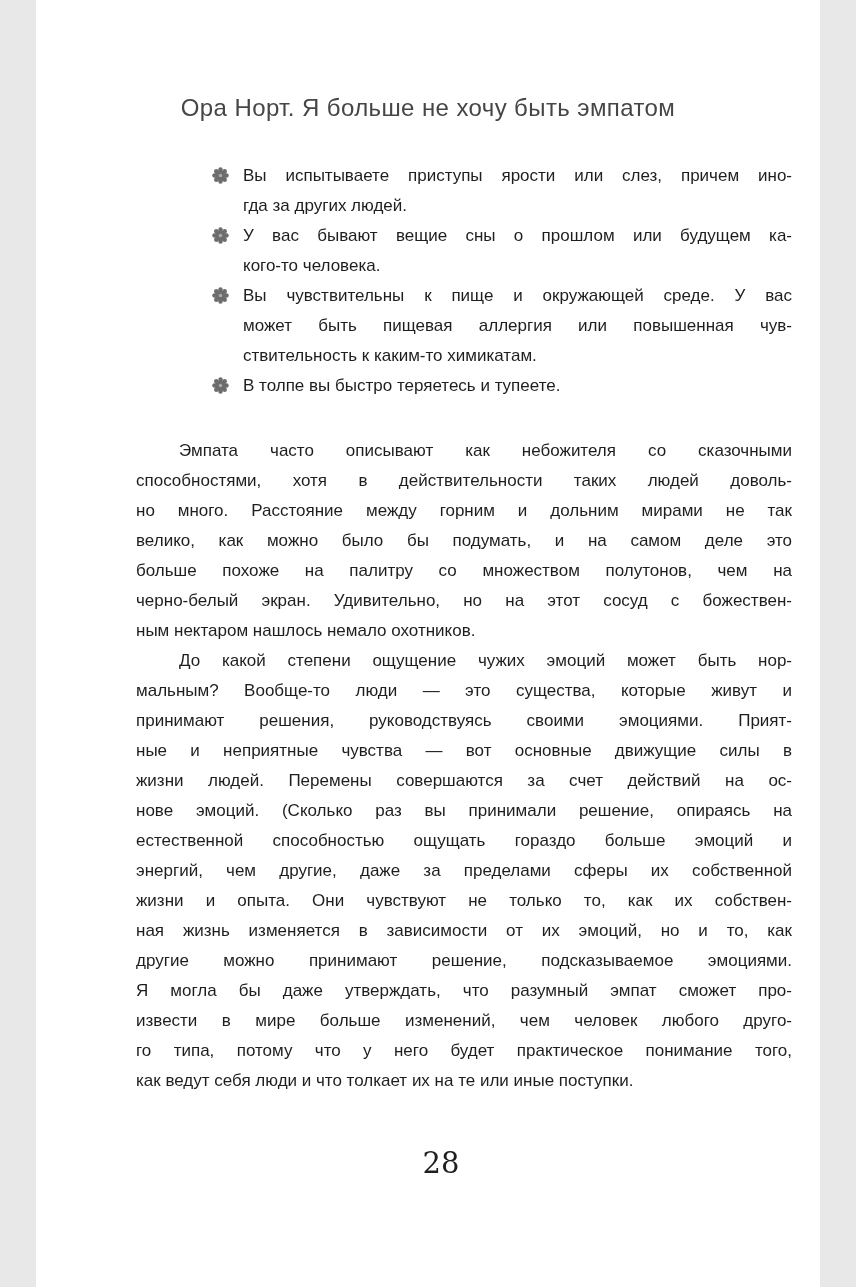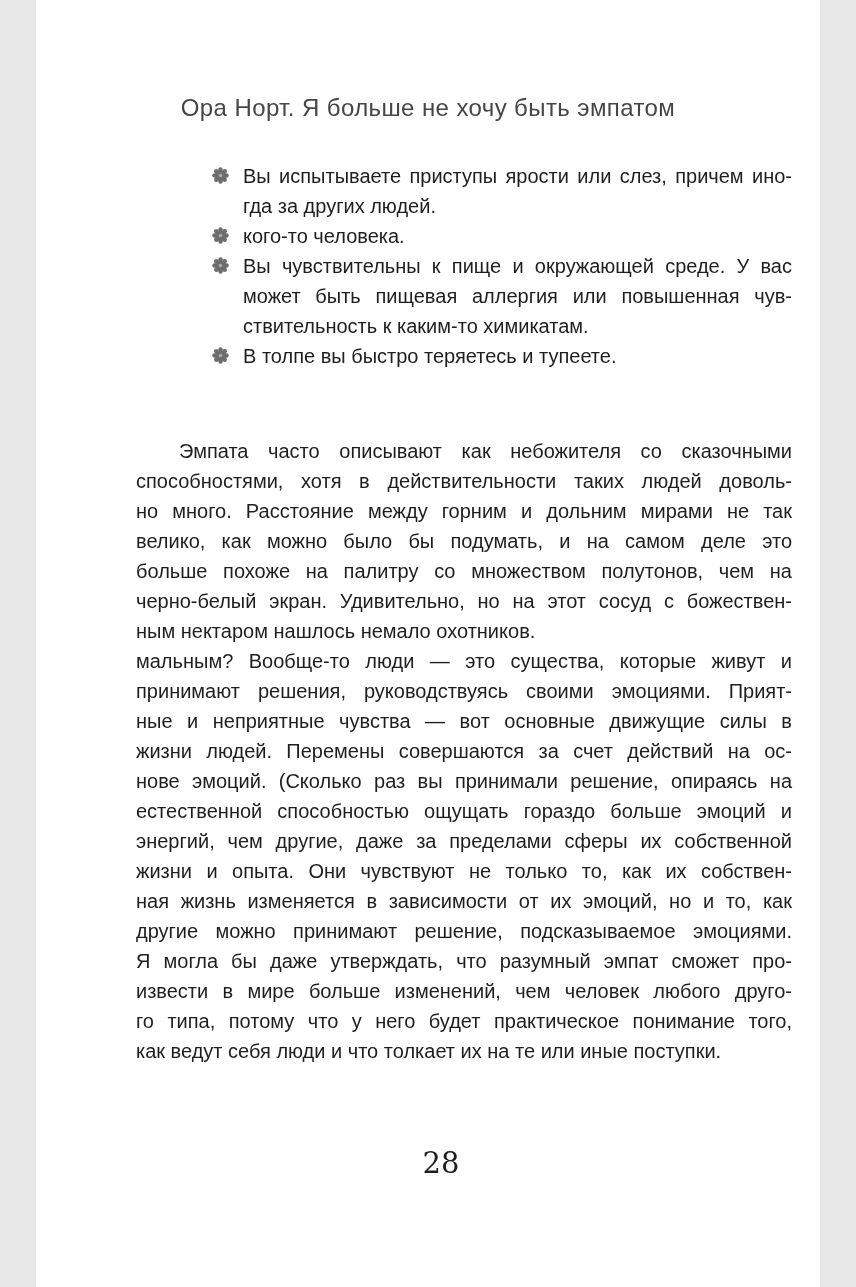--- a/index.html
+++ b/index.html
@@ -41,21 +41,21 @@
     height: 17px;
     line-height: 0;
   }
   .body-text {
     position: absolute;
     top: 436px;
     left: 100px;
     width: 656px;
   }
   .line {
-    font-size: 20px;
+    font-size: 17px;
     line-height: 30px;
     color: var(--text, #1e1e1e);
     text-align: justify;
     text-align-last: justify;
     white-space: normal;
   }
   .line.last {
     text-align: left;
     text-align-last: left;
   }
@@ -116,20 +116,21 @@
           <circle cx="5.0" cy="15.0" r="2.6"></circle>
           <circle cx="2.9" cy="10" r="2.6"></circle>
           <circle cx="5.0" cy="5.0" r="2.6"></circle>
           <circle cx="10" cy="2.9" r="2.6"></circle>
           <circle cx="15.0" cy="5.0" r="2.6"></circle>
         </g>
         <circle class="bullet-center" cx="10" cy="10" r="2.1" fill="#ababab"></circle>
       </svg>
     </span>
     <div class="item-lines">
+          <div class="line">У вас бывают вещие сны о прошлом или будущем ка-</div>
           <div class="line last">кого-то человека.</div>
         </div>
   </div>
 
   <div class="bullet-item">
     <span class="bullet-icon-holder">
       <svg viewBox="0 0 20 20" width="17" height="17" aria-hidden="true">
         <g class="petals" fill="#6d6d6d">
           <circle cx="10" cy="10" r="6.6"></circle>
           <circle cx="17.1" cy="10" r="2.6"></circle>
@@ -178,20 +179,21 @@
       <div class="paragraph">
         <div class="line first">Эмпата часто описывают как небожителя со сказочными</div>
         <div class="line">способностями, хотя в действительности таких людей доволь-</div>
         <div class="line">но много. Расстояние между горним и дольним мирами не так</div>
         <div class="line">велико, как можно было бы подумать, и на самом деле это</div>
         <div class="line">больше похоже на палитру со множеством полутонов, чем на</div>
         <div class="line">черно-белый экран. Удивительно, но на этот сосуд с божествен-</div>
         <div class="line last">ным нектаром нашлось немало охотников.</div>
       </div>
       <div class="paragraph">
+        <div class="line first">До какой степени ощущение чужих эмоций может быть нор-</div>
         <div class="line">мальным? Вообще-то люди — это существа, которые живут и</div>
         <div class="line">принимают решения, руководствуясь своими эмоциями. Прият-</div>
         <div class="line">ные и неприятные чувства — вот основные движущие силы в</div>
         <div class="line">жизни людей. Перемены совершаются за счет действий на ос-</div>
         <div class="line">нове эмоций. (Сколько раз вы принимали решение, опираясь на</div>
         <div class="line">естественной способностью ощущать гораздо больше эмоций и</div>
         <div class="line">энергий, чем другие, даже за пределами сферы их собственной</div>
         <div class="line">жизни и опыта. Они чувствуют не только то, как их собствен-</div>
         <div class="line">ная жизнь изменяется в зависимости от их эмоций, но и то, как</div>
         <div class="line">другие можно принимают решение, подсказываемое эмоциями.</div>

